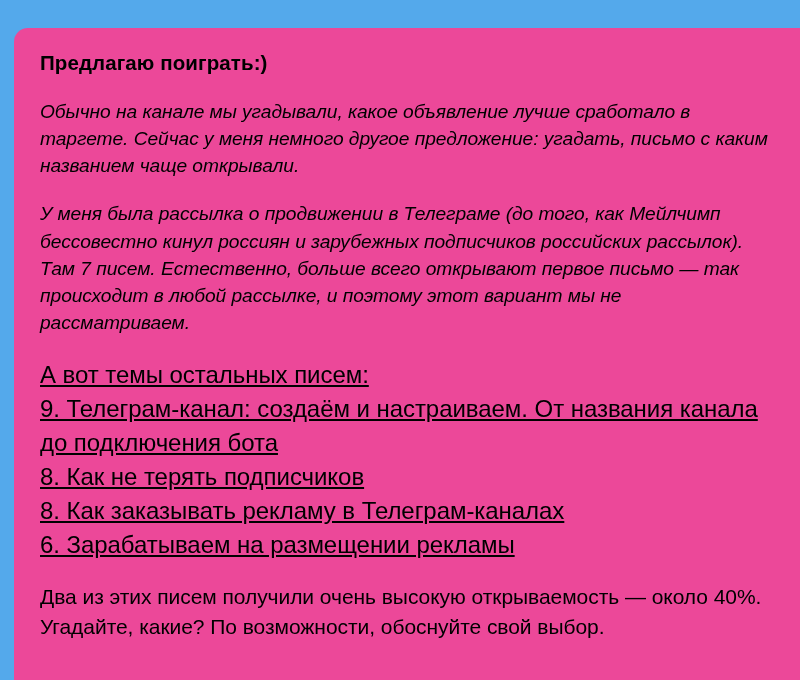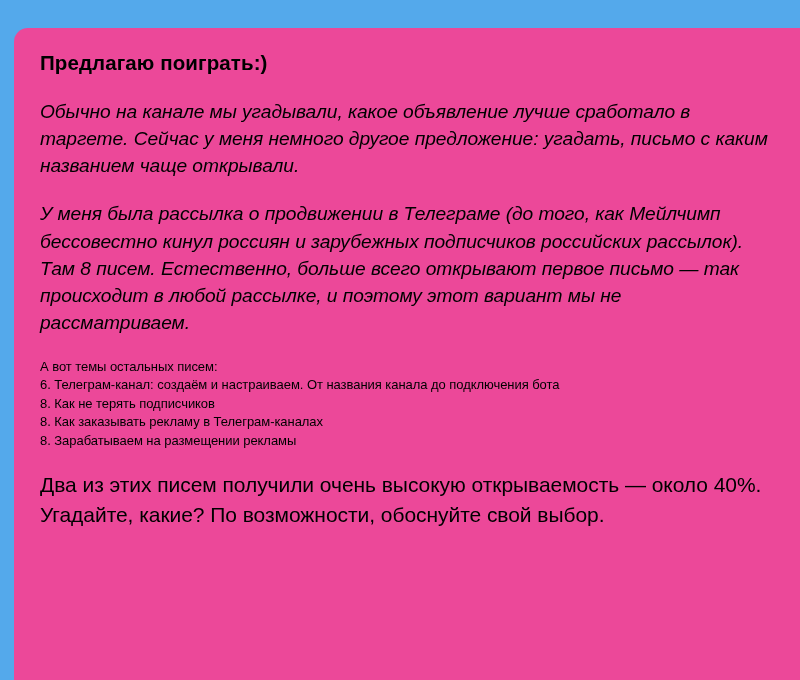--- a/index.html
+++ b/index.html
@@ -40,41 +40,42 @@
     color: #000000;
     line-height: 1.42;
     margin: 0 0 21px 0;
     letter-spacing: -0.05px;
     font-style: italic;
   }
   .list-block {
     margin: 0 0 20px 0;
   }
   .list-line {
-    font-size: 13px;
+    font-size: 24px;
     color: #000000;
     line-height: 1.42;
     letter-spacing: -0.05px;
+    text-decoration: underline;
   }
   .msg-last {
     font-size: 21px;
     color: #000000;
     line-height: 1.42;
     letter-spacing: -0.05px;
     margin: 0;
   }
 </style>
 </head>
 <body style="background: rgb(84, 169, 235);">
 
 <div class="message-bubble">
   <div class="msg-title">Предлагаю поиграть:)</div>
   <div class="msg-para">Обычно на канале мы угадывали, какое объявление лучше сработало в таргете. Сейчас у меня немного другое предложение: угадать, письмо с каким названием чаще открывали.</div>
-  <div class="msg-para">У меня была рассылка о продвижении в Телеграме (до того, как Мейлчимп бессовестно кинул россиян и зарубежных подписчиков российских рассылок). Там 8 писем. Естественно, больше всего открывают первое письмо — так происходит в любой рассылке, и поэтому этот вариант мы не рассматриваем.</div>
+  <div class="msg-para">У меня была рассылка о продвижении в Телеграме (до того, как Мейлчимп бессовестно кинул россиян и зарубежных подписчиков российских рассылок). Там 7 писем. Естественно, больше всего открывают первое письмо — так происходит в любой рассылке, и поэтому этот вариант мы не рассматриваем.</div>
   <div class="list-block">
     <div class="list-line">А вот темы остальных писем:</div>
-    <div class="list-line">6. Телеграм-канал: создаём и настраиваем. От названия канала до подключения бота</div>
+    <div class="list-line">9. Телеграм-канал: создаём и настраиваем. От названия канала до подключения бота</div>
     <div class="list-line">8. Как не терять подписчиков</div>
     <div class="list-line">8. Как заказывать рекламу в Телеграм-каналах</div>
-    <div class="list-line">8. Зарабатываем на размещении рекламы</div>
+    <div class="list-line">6. Зарабатываем на размещении рекламы</div>
   </div>
   <div class="msg-last">Два из этих писем получили очень высокую открываемость — около 40%. Угадайте, какие? По возможности, обоснуйте свой выбор.</div>
 </div>
 
 </body></html>

